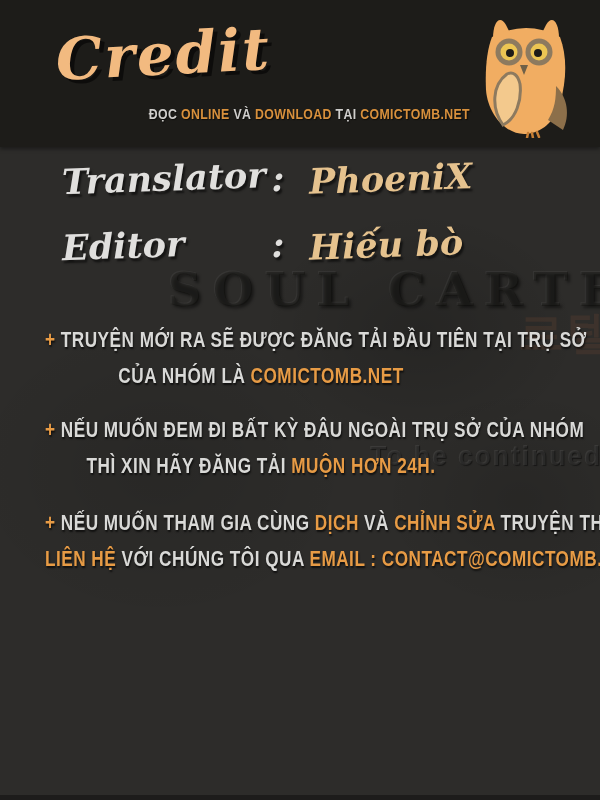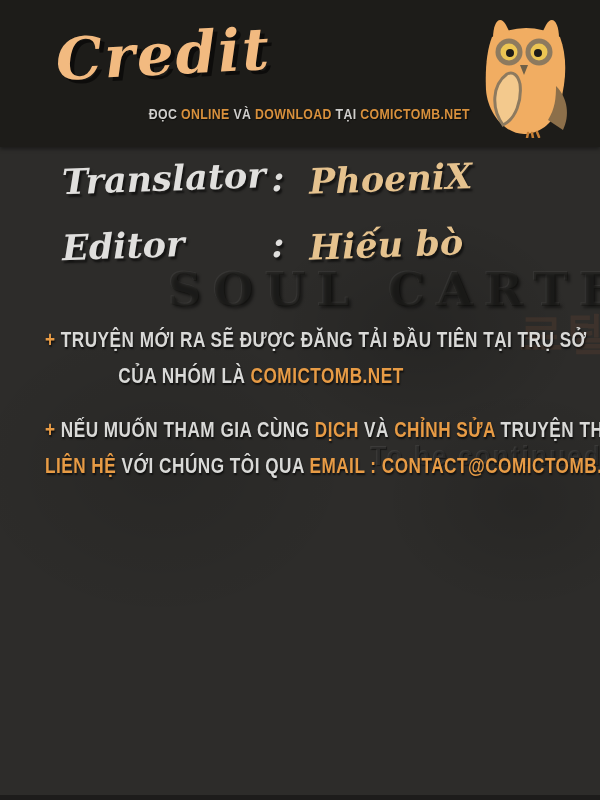--- a/index.html
+++ b/index.html
@@ -145,20 +145,24 @@
     </div>
   </section>
 
   <section class="notes">
 
     <div class="note">
       <div class="nline"><span class="accent">+ </span><span>TRUYỆN MỚI RA SẼ ĐƯỢC ĐĂNG TẢI ĐẦU TIÊN TẠI TRỤ SỞ</span></div>
       <div class="nline"><span>CỦA NHÓM LÀ </span><span class="accent">COMICTOMB.NET</span></div>
     </div>
 
+    <div class="note gap-lg">
+      <div class="nline"><span class="accent">+ </span><span>NẾU MUỐN ĐEM ĐI BẤT KỲ ĐÂU NGOÀI TRỤ SỞ CỦA NHÓM</span></div>
+      <div class="nline"><span>THÌ XIN HÃY ĐĂNG TẢI </span><span class="accent">MUỘN HƠN 24H.</span></div>
+    </div>
 
     <div class="note gap-sm">
       <div class="nline"><span class="accent">+ </span><span>NẾU MUỐN THAM GIA CÙNG </span><span class="accent">DỊCH</span><span> VÀ </span><span class="accent">CHỈNH SỬA</span><span> TRUYỆN THÌ HÃY</span></div>
       <div class="nline"><span class="accent">LIÊN HỆ</span><span> VỚI CHÚNG TÔI QUA </span><span class="accent">EMAIL : CONTACT@COMICTOMB.NET.</span></div>
     </div>
 
 
   </section>
 
   <div class="bottom-strip"></div>

